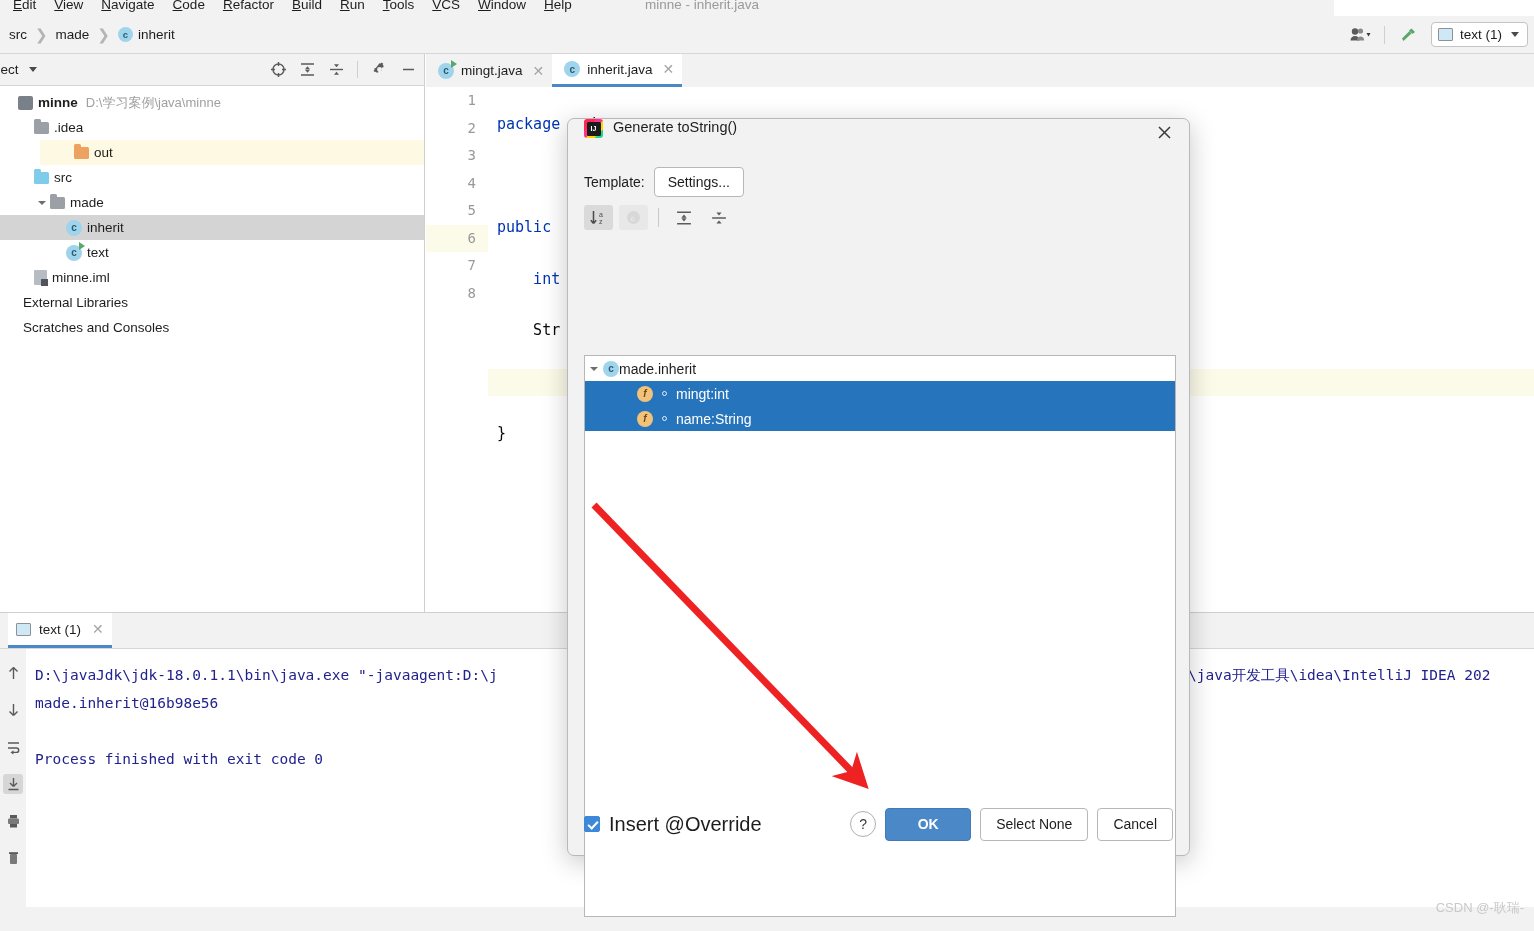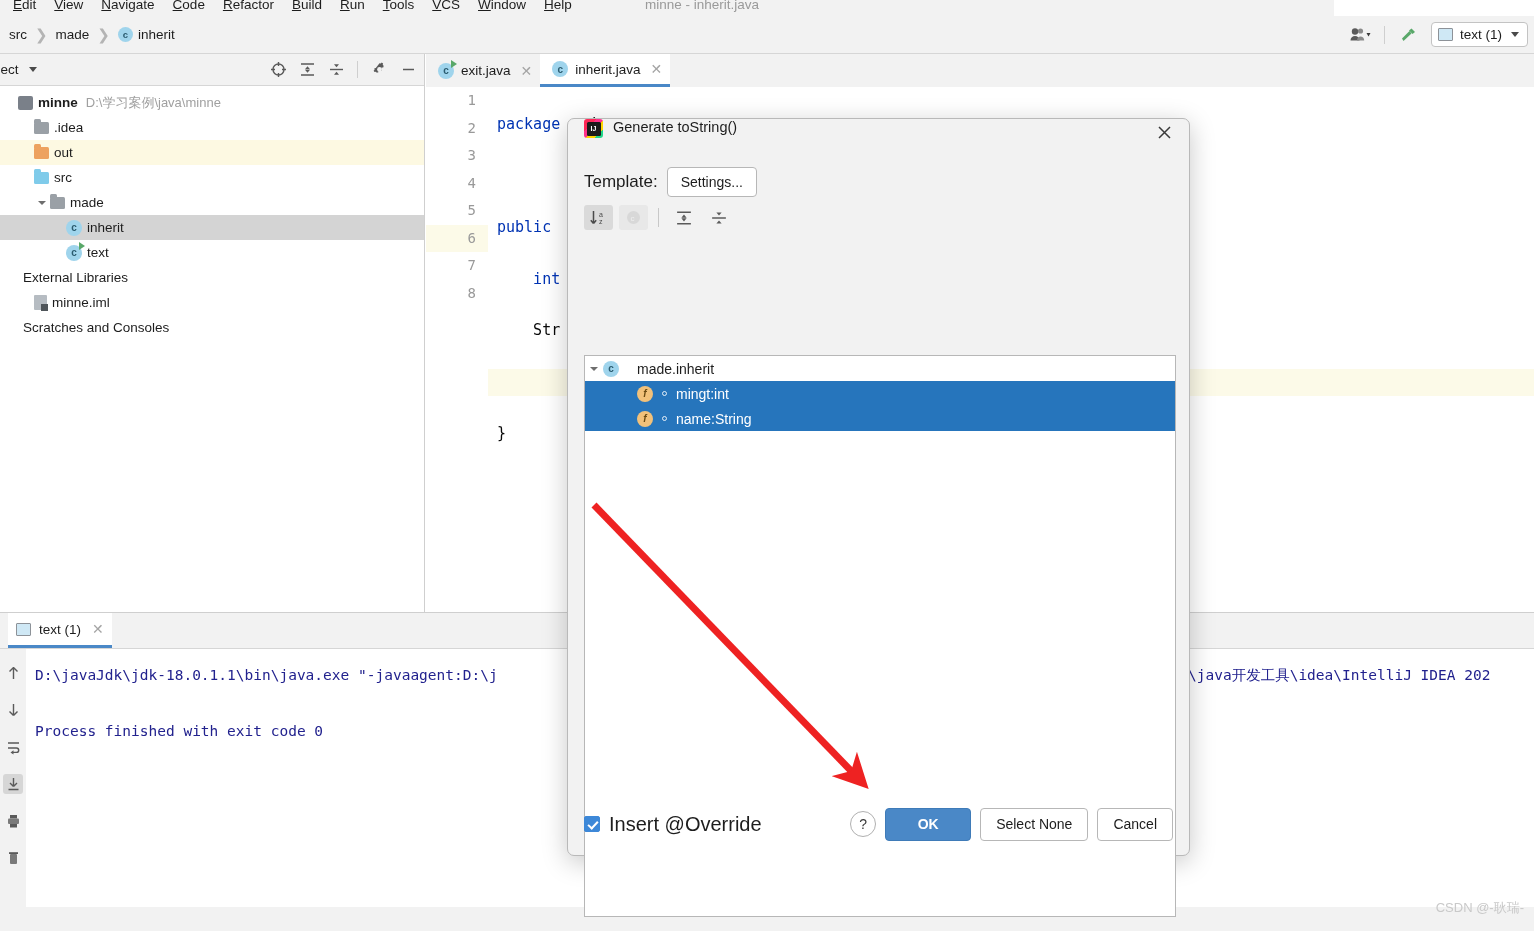--- a/index.html
+++ b/index.html
@@ -75,21 +75,21 @@
   }
   .proj-tools { margin-left: auto; display: flex; align-items: center; gap: 9px; }
   .ptool { width: 20px; height: 20px; display: flex; align-items: center; justify-content: center; }
   .ptool-div { width: 1px; height: 17px; background: #cfcfcf; margin: 0 2px; }
 
   .tree { padding-top: 4px; font-size: 13.5px; }
   .tree-row {
     height: 25px; display: flex; align-items: center; padding-left: 0px; white-space: nowrap;
   }
   .tree-row.sel { background: #d4d4d4; }
-  .tree-row.hl { background: #fdf9e2; }
+  .tree-row.hl { background: #fdf9e2; margin-left: 40px; }
   .tw { width: 16px; display: flex; align-items: center; justify-content: center; flex: none; }
   .arrow-dn {
     width: 0; height: 0; border-left: 4px solid transparent; border-right: 4px solid transparent;
     border-top: 4.5px solid #6e6e6e;
   }
   .t-label { margin-left: 5px; }
   .t-label.bold { font-weight: bold; }
   .t-path { color: #a0a0a0; margin-left: 8px; font-size: 13px; }
   .folder {
     width: 15px; height: 12px; border-radius: 1.5px; position: relative; flex: none;
@@ -197,21 +197,21 @@
   .ij-logo::after {
     content: 'IJ'; position: absolute; inset: 2.5px; background: #1b1b1b; border-radius: 1.5px;
     color: #fff; font-size: 7px; font-weight: bold; display: flex; align-items: center; justify-content: center;
     font-family: "Liberation Sans", sans-serif;
   }
   .m-title-text { font-size: 14.5px; color: #1d1d1d; }
   .m-close { margin-left: auto; width: 26px; height: 26px; display:flex; align-items:center; justify-content:center; }
   .m-row {
     display: flex; align-items: center; gap: 9px; padding: 0 16px; height: 42px;
   }
-  .m-lab { font-size: 17px; }
+  .m-lab { font-size: 14px; }
   .m-select {
     flex: 1; height: 30px; background: #ffffff; border: 1px solid #b7b7b7; border-radius: 3px;
     display: flex; align-items: center; padding: 0 8px; font-size: 14px; position: relative;
   }
   .sel-caret {
     position: absolute; right: 10px; width: 0; height: 0;
     border-left: 5px solid transparent; border-right: 5px solid transparent; border-top: 6px solid #3c3c3c;
   }
   .btn {
     height: 30px; border: 1px solid #b7b7b7; border-radius: 4px; background: #fff;
@@ -237,21 +237,21 @@
   .l-ind { width: 18px; flex: none; display:flex; align-items:center; justify-content:center; }
   .fld-ico {
     width: 16px; height: 16px; border-radius: 50%; background: #f2c17a; color: #6a4a12;
     font-size: 10px; font-style: italic; font-weight: bold;
     display: flex; align-items: center; justify-content: center; flex: none;
   }
   .dot {
     width: 5px; height: 5px; border-radius: 50%; border: 1.5px solid currentColor; margin: 0 9px 0 9px; flex:none;
     opacity: .85;
   }
-  .lbl { margin-left: 18px; }
+  .lbl { margin-left: 0; }
 
   .m-footer {
     position: absolute; left: 0; bottom: 0; width: 621px; height: 62px;
     display: flex; align-items: center; padding: 0 16px; gap: 9px;
   }
   .chk-wrap { display: flex; align-items: center; gap: 9px; font-size: 20px; }
   .chk {
     width: 16px; height: 16px; border-radius: 2px; background: #3d88d8; border: 1px solid #3d88d8;
     position: relative; flex: none;
   }
@@ -426,43 +426,43 @@
           <span class="ficon-cls">c</span>
           <span class="t-label">inherit</span>
         </div>
         <div class="tree-row">
           <span style="display:inline-block;width:50px"></span>
           <span class="tw"></span>
           <span class="ficon-cls">c<span class="runmark"></span></span>
           <span class="t-label">text</span>
         </div>
         <div class="tree-row">
-          <span style="display:inline-block;width:2px"></span>
-          <span class="tw"></span>
-          <span class="t-label">External Libraries</span>
-        </div>
-        <div class="tree-row">
           <span style="display:inline-block;width:18px"></span>
           <span class="tw"></span>
           <span class="iml-icon"></span>
           <span class="t-label">minne.iml</span>
+        </div>
+        <div class="tree-row">
+          <span style="display:inline-block;width:2px"></span>
+          <span class="tw"></span>
+          <span class="t-label">External Libraries</span>
         </div>
         <div class="tree-row">
           <span style="display:inline-block;width:2px"></span>
           <span class="tw"></span>
           <span class="t-label">Scratches and Consoles</span>
         </div>
       </div>
   </div>
 
   <div class="editor">
     <div class="tabbar" id="editor-tabs">
         <div class="etab">
           <span class="ficon-cls">c<span class="runmark"></span></span>
-          <span>exit.java</span>
+          <span>mingt.java</span>
           <span class="tab-x">✕</span>
         </div>
         <div class="etab active">
           <span class="ficon-cls">c</span>
           <span>inherit.java</span>
           <span class="tab-x">✕</span>
         </div>
       </div>
     <div class="gutter" id="editor-gutter">
         <div class="gline">1</div>
@@ -526,20 +526,21 @@
       </div>
       <div class="cg">
         <svg width="15" height="16" viewBox="0 0 15 16">
             <rect x="4" y="4" width="7" height="10" rx="1" fill="#7a7a7a"></rect>
             <rect x="3" y="2.2" width="9" height="1.8" fill="#5a5a5a"></rect>
           </svg>
       </div>
     </div>
     <div class="console-body">
       <div class="oline">D:\javaJdk\jdk-18.0.1.1\bin\java.exe "-javaagent:D:\j</div>
+      <div class="oline">made.inherit@16b98e56</div>
       <div class="oline"></div>
       <div class="oline">Process finished with exit code 0</div>
     </div>
     <div class="oline" style="position:absolute;left:1188px;top:48px;width:346px;overflow:hidden">\java开发工具\idea\IntelliJ IDEA 202</div>
   </div>
 
   <div class="bottom-strip"></div>
 
   <div class="modal">
     <div class="m-title">

